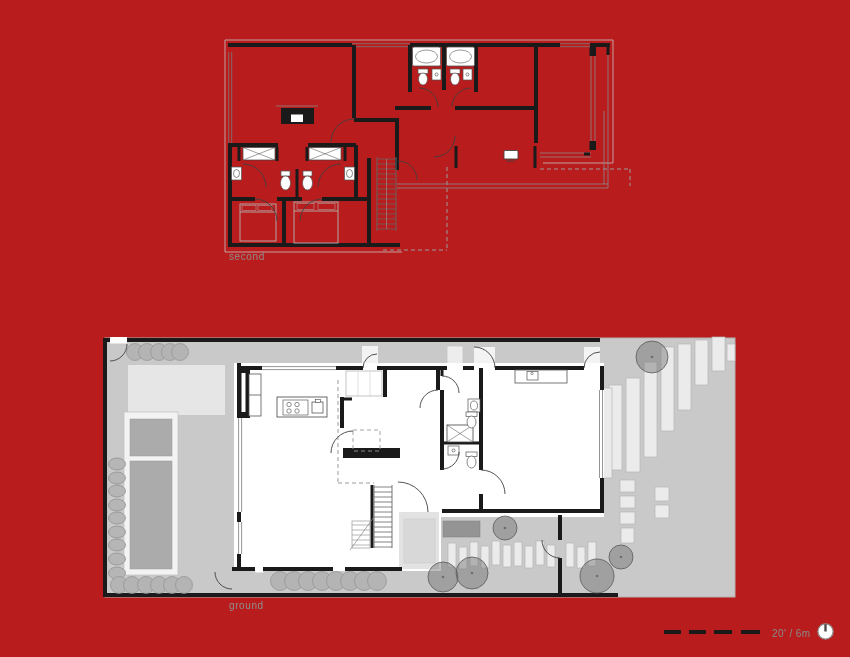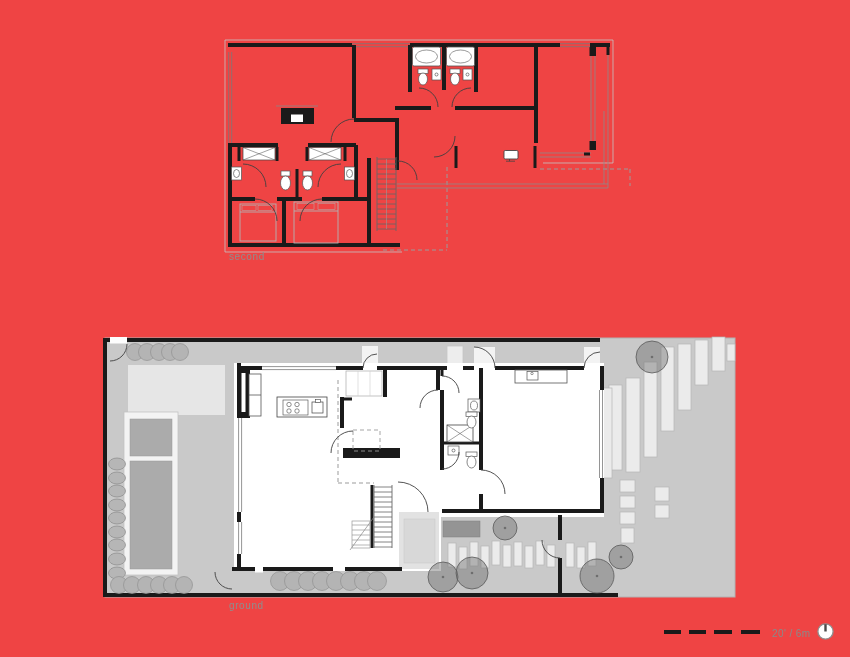--- a/index.html
+++ b/index.html
@@ -1,16 +1,16 @@
 <!DOCTYPE html>
 <html><head>
 <meta charset="utf-8">
 <style>
   html,body{margin:0;padding:0;background:#ffffff;}
-  .canvas{position:relative;width:850px;height:657px;background:#ef4444;overflow:hidden;
+  .canvas{position:relative;width:850px;height:657px;background:#b91c1c;overflow:hidden;
           font-family:"Liberation Sans", sans-serif;}
   svg{position:absolute;top:0;left:0;}
   text.plan-label{fill:#8e8e8e;font-size:10px;letter-spacing:0.6px;
                   font-family:"Liberation Sans", sans-serif;}
   text.scale-label{fill:#8a8a8a;font-size:10px;letter-spacing:0.4px;
                    font-family:"Liberation Sans", sans-serif;}
 </style>
 </head>
 <body>
 

